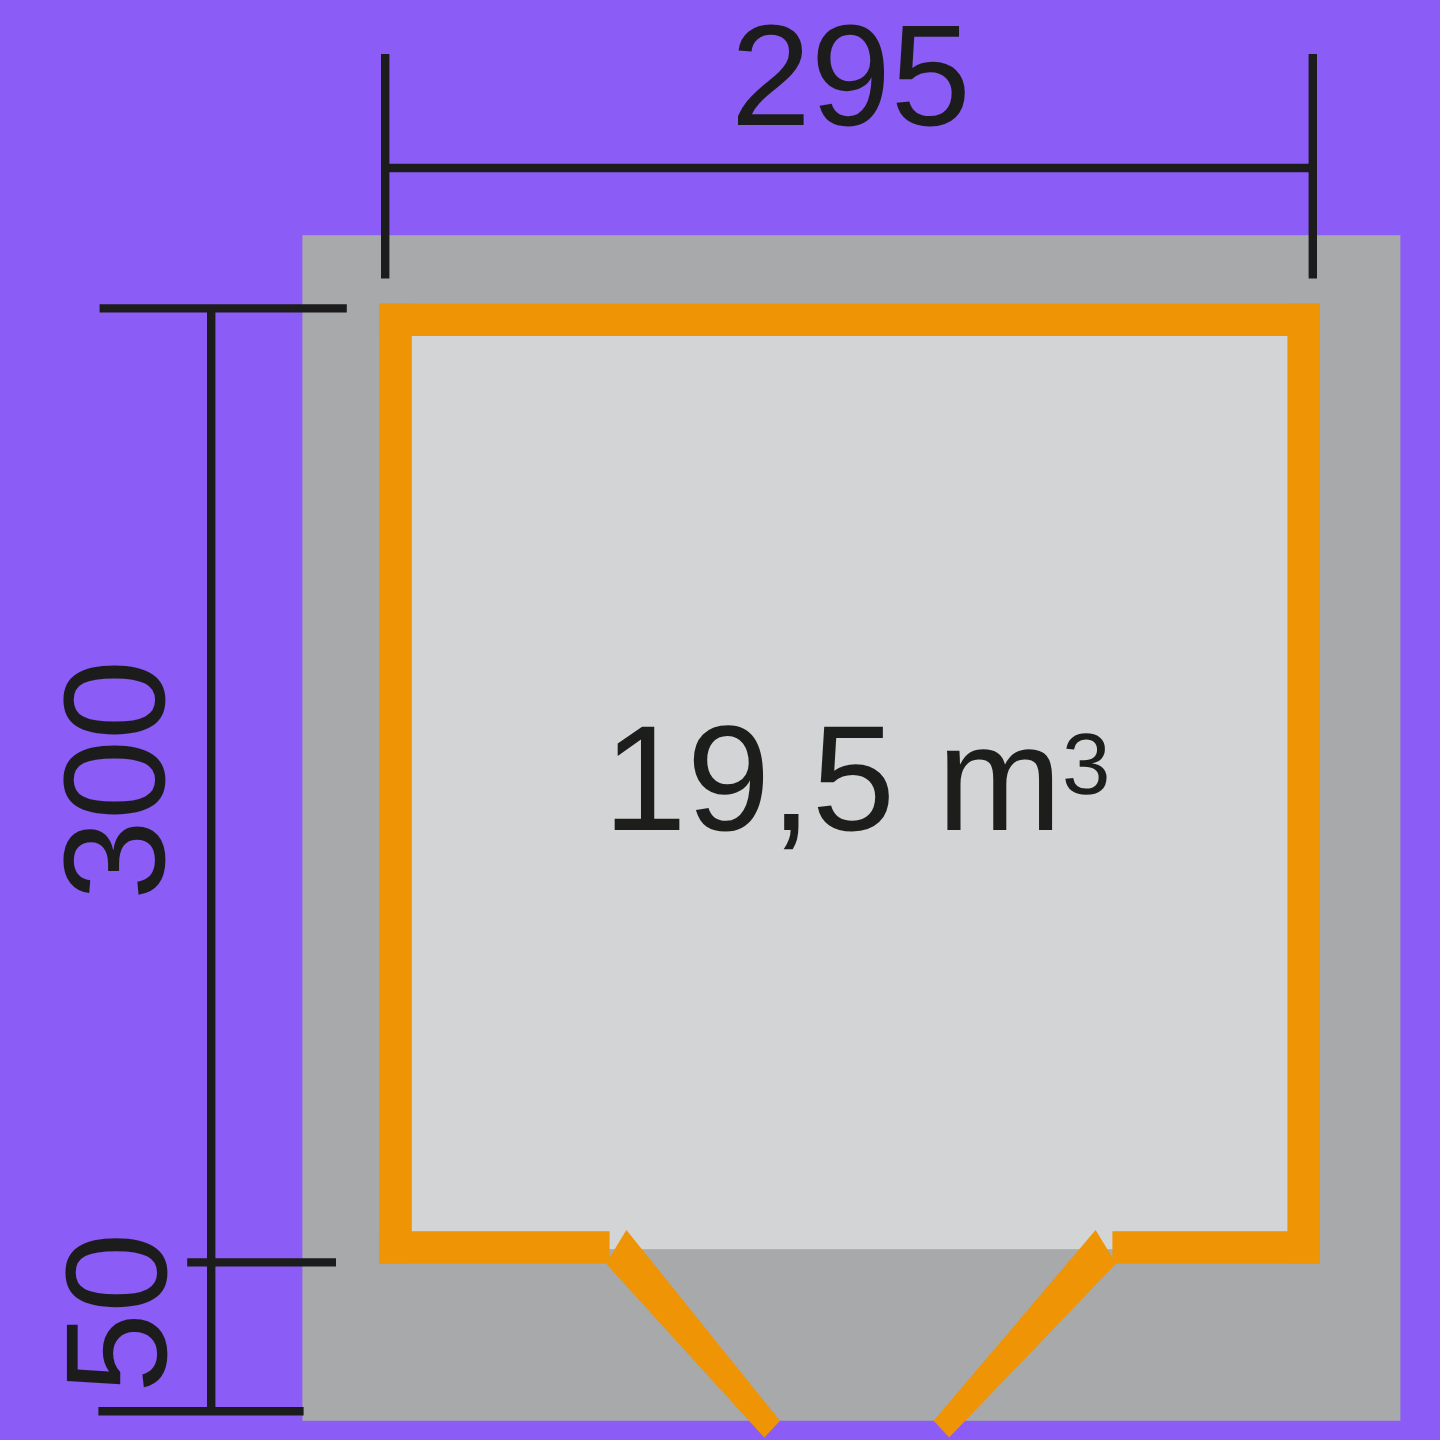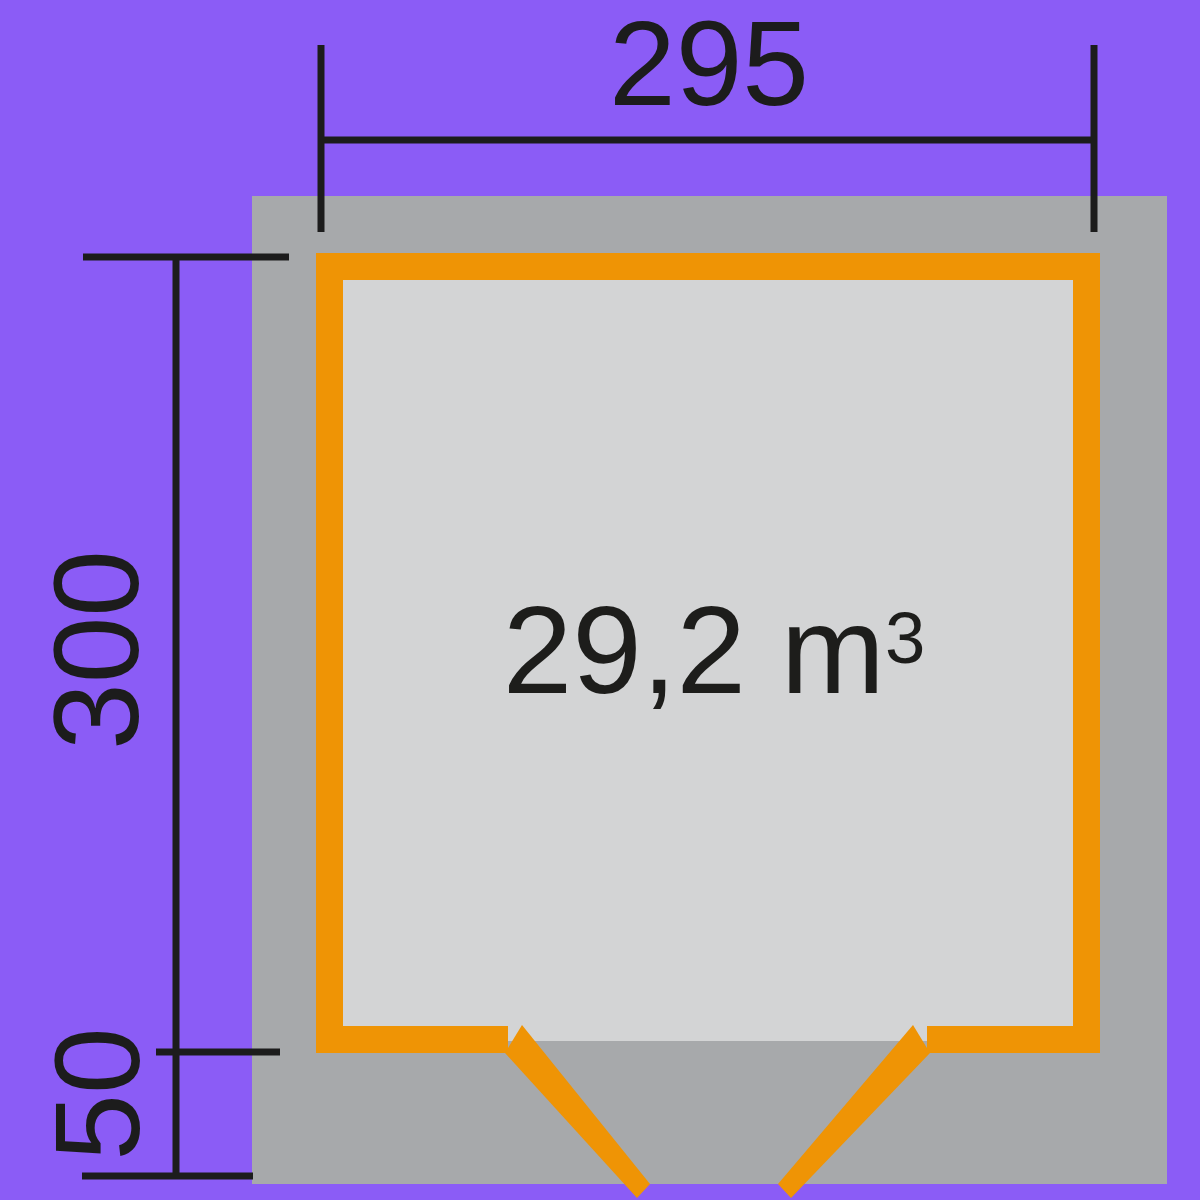--- a/index.html
+++ b/index.html
@@ -84,16 +84,16 @@
     </g>
   </svg>
 
   <div class="dim-label" id="dim-width-label">295</div>
 
   <div class="dim-label rotated" id="dim-height-label">300</div>
 
   <div class="dim-label rotated" id="dim-overhang-label">50</div>
 
   <div class="volume-label">
-    <span>29,2 m</span><span class="sup">3</span>
+    <span>19,5 m</span><span class="sup">3</span>
   </div>
 
 </div>
 
 </body></html>

